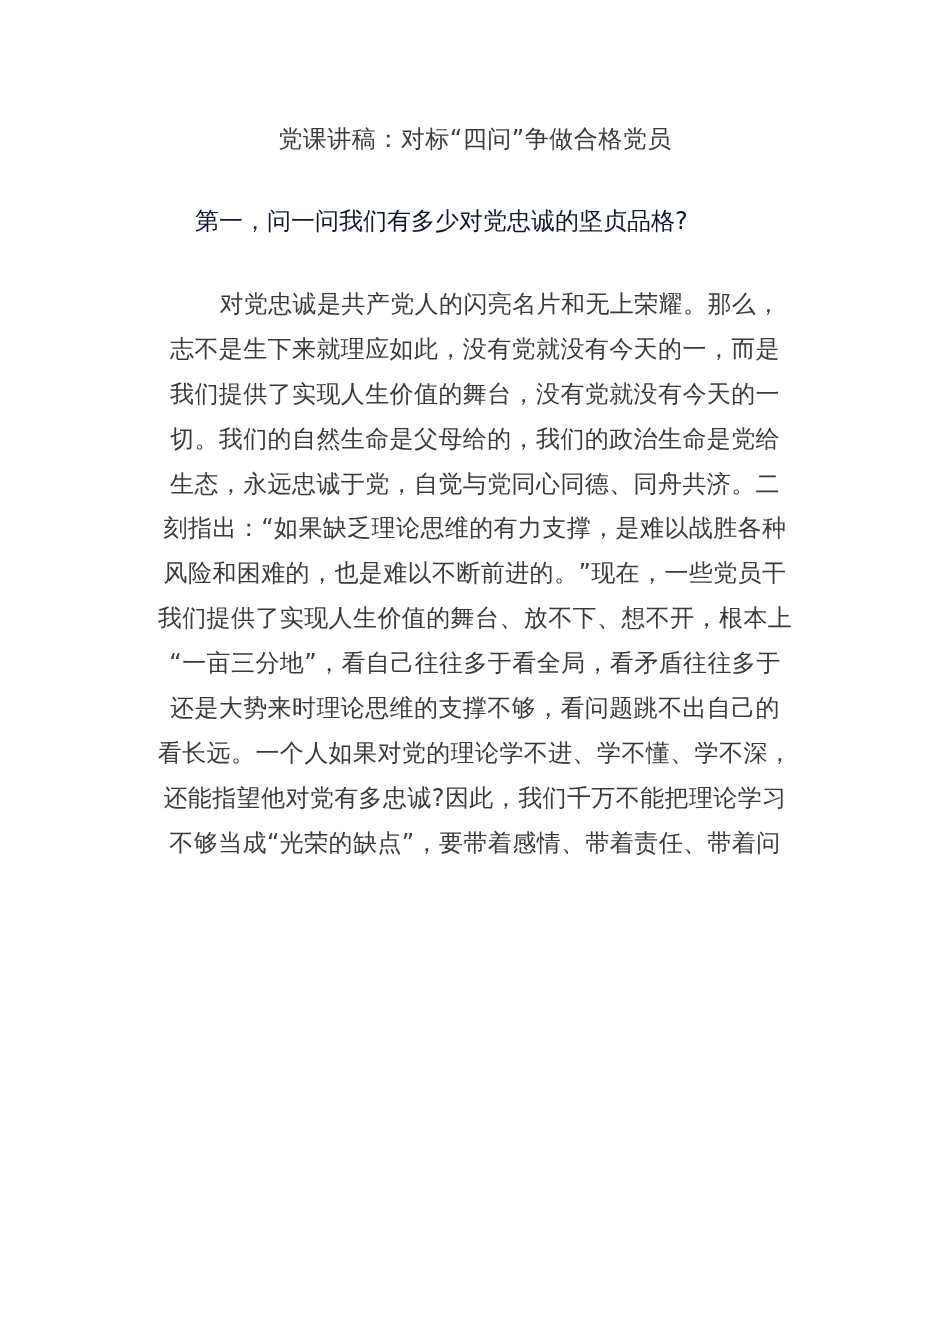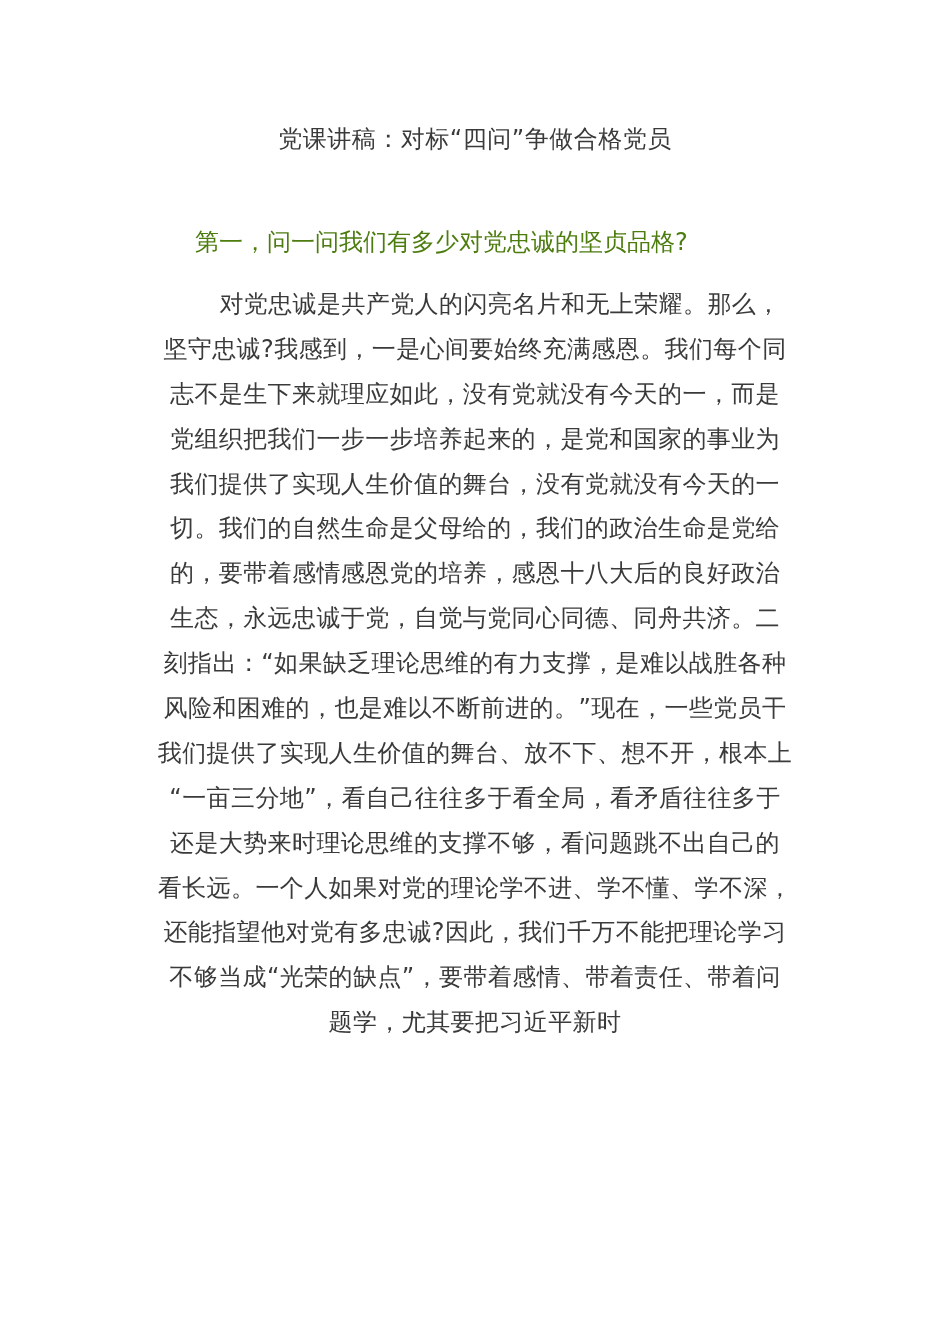--- a/index.html
+++ b/index.html
@@ -32,23 +32,22 @@
       line-height: 34px;
       letter-spacing: 0.5px;
       color: #3a3a3a;
     }
     .section-heading {
       position: absolute;
       left: 195px;
       top: 204px;
       font-size: 24px;
       line-height: 34px;
-      color: #4d7c0f;
+      color: #0f172a;
       white-space: nowrap;
-      margin-top: 21px;
     }
     .body-text {
       position: absolute;
       left: 145px;
       top: 282px;
       width: 660px;
       text-align: center;
     }
     .line {
       font-size: 24px;
@@ -64,30 +63,26 @@
   </style>
 </head>
 <body>
 
 <div class="page">
   <div class="title">党课讲稿：对标“四问”争做合格党员</div>
   <div class="section-heading">第一，问一问我们有多少对党忠诚的坚贞品格?</div>
 
   <div class="body-text">
     <div class="line indent">对党忠诚是共产党人的闪亮名片和无上荣耀。那么，</div>
-    <div class="line">坚守忠诚?我感到，一是心间要始终充满感恩。我们每个同</div>
     <div class="line">志不是生下来就理应如此，没有党就没有今天的一，而是</div>
-    <div class="line">党组织把我们一步一步培养起来的，是党和国家的事业为</div>
     <div class="line">我们提供了实现人生价值的舞台，没有党就没有今天的一</div>
     <div class="line">切。我们的自然生命是父母给的，我们的政治生命是党给</div>
-    <div class="line">的，要带着感情感恩党的培养，感恩十八大后的良好政治</div>
     <div class="line">生态，永远忠诚于党，自觉与党同心同德、同舟共济。二</div>
     <div class="line">刻指出：“如果缺乏理论思维的有力支撑，是难以战胜各种</div>
     <div class="line">风险和困难的，也是难以不断前进的。”现在，一些党员干</div>
     <div class="line">我们提供了实现人生价值的舞台、放不下、想不开，根本上</div>
     <div class="line">“一亩三分地”，看自己往往多于看全局，看矛盾往往多于</div>
     <div class="line">还是大势来时理论思维的支撑不够，看问题跳不出自己的</div>
     <div class="line">看长远。一个人如果对党的理论学不进、学不懂、学不深，</div>
     <div class="line">还能指望他对党有多忠诚?因此，我们千万不能把理论学习</div>
     <div class="line">不够当成“光荣的缺点”，要带着感情、带着责任、带着问</div>
-    <div class="line">题学，尤其要把习近平新时</div>
   </div>
 </div>
 
 </body></html>

